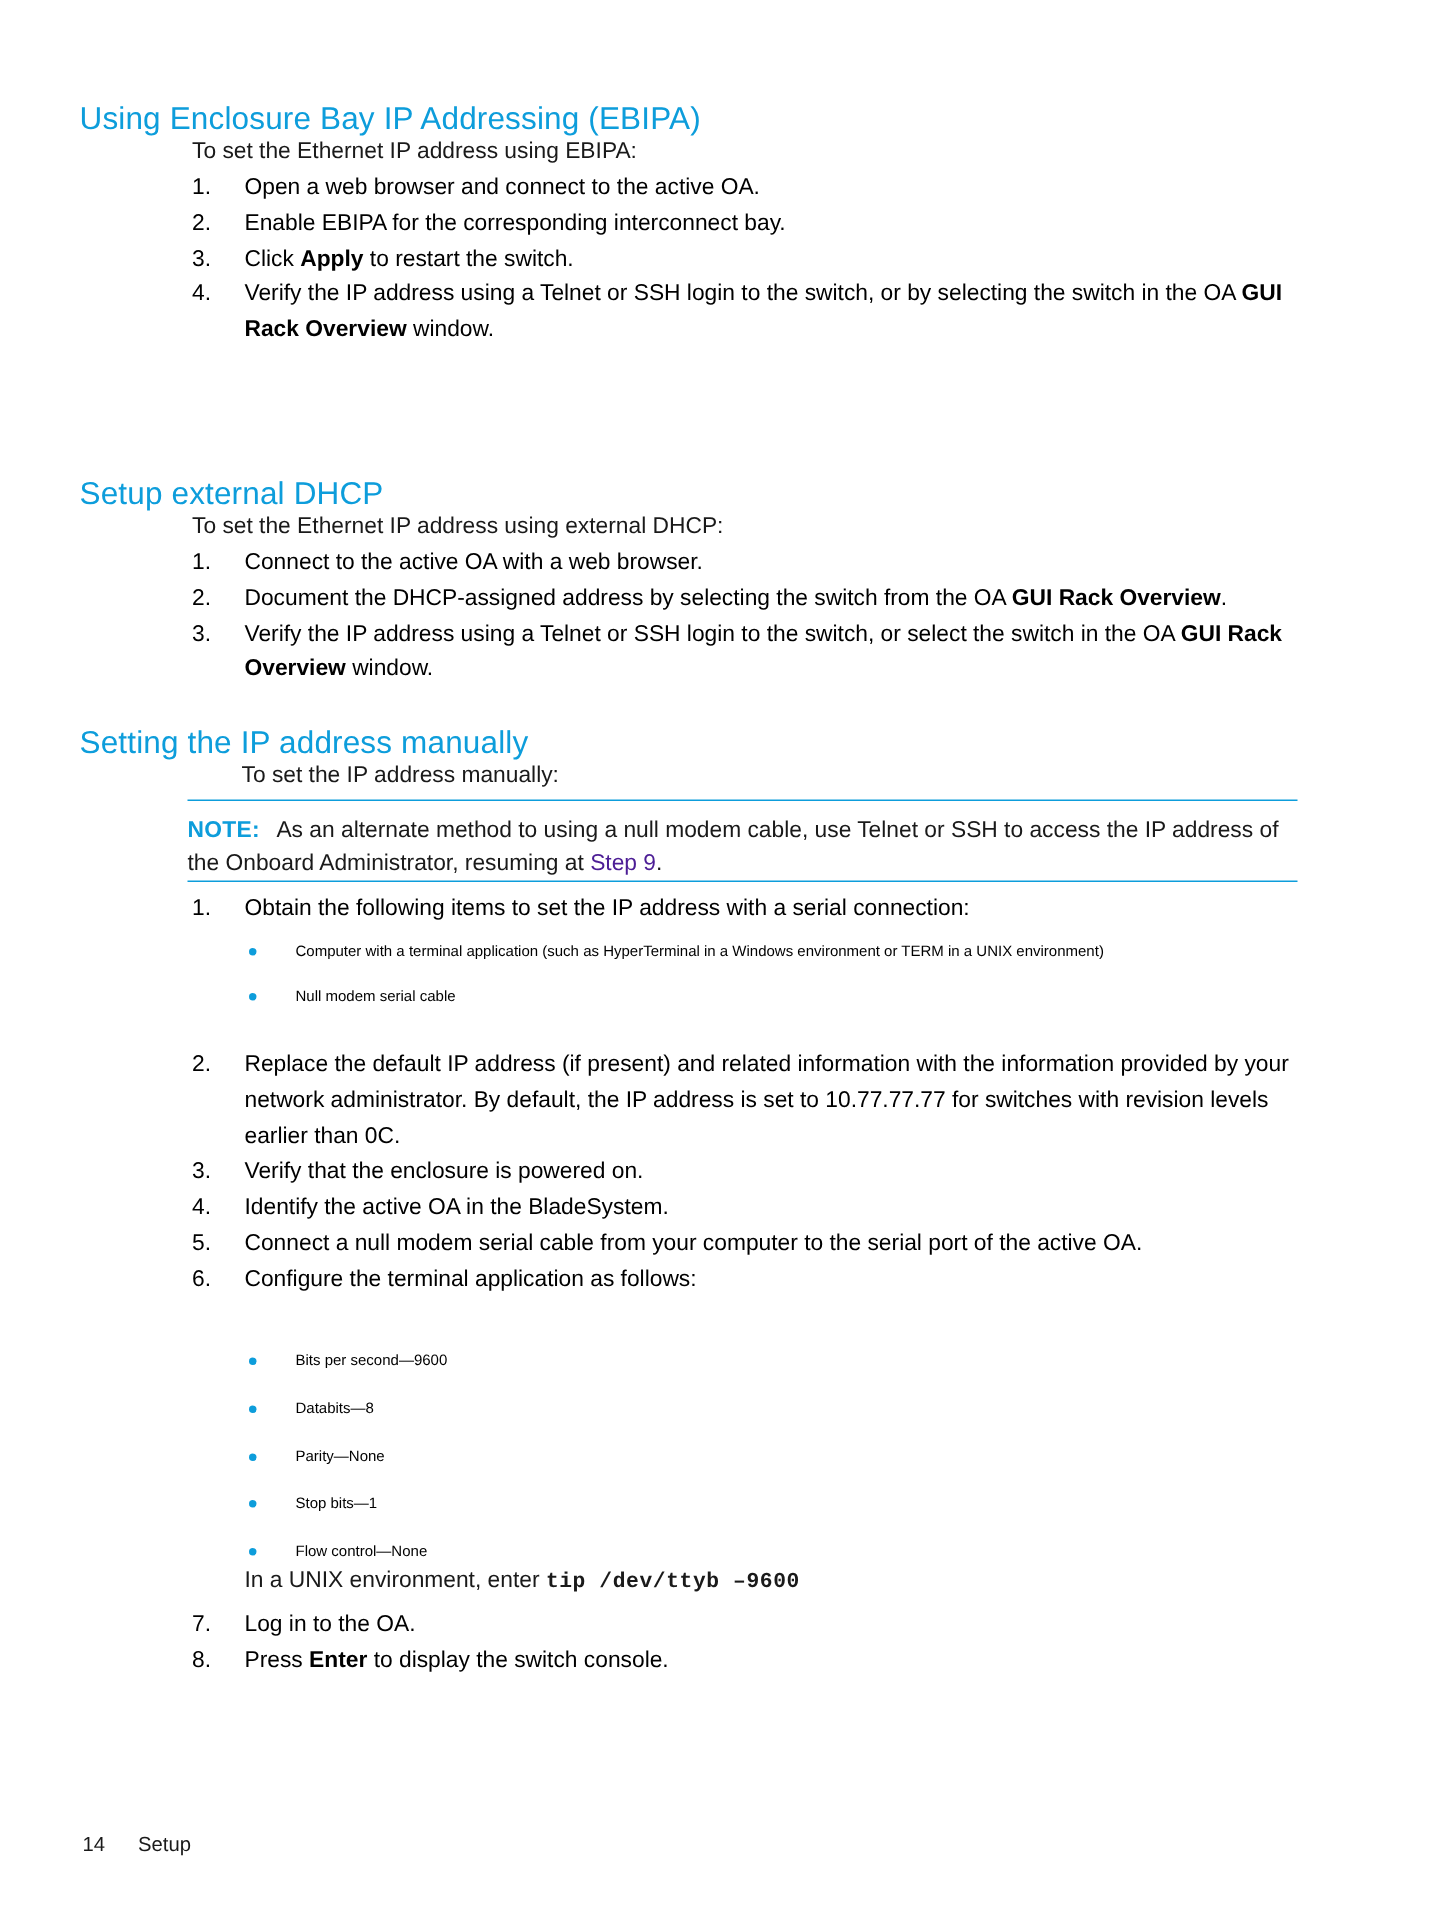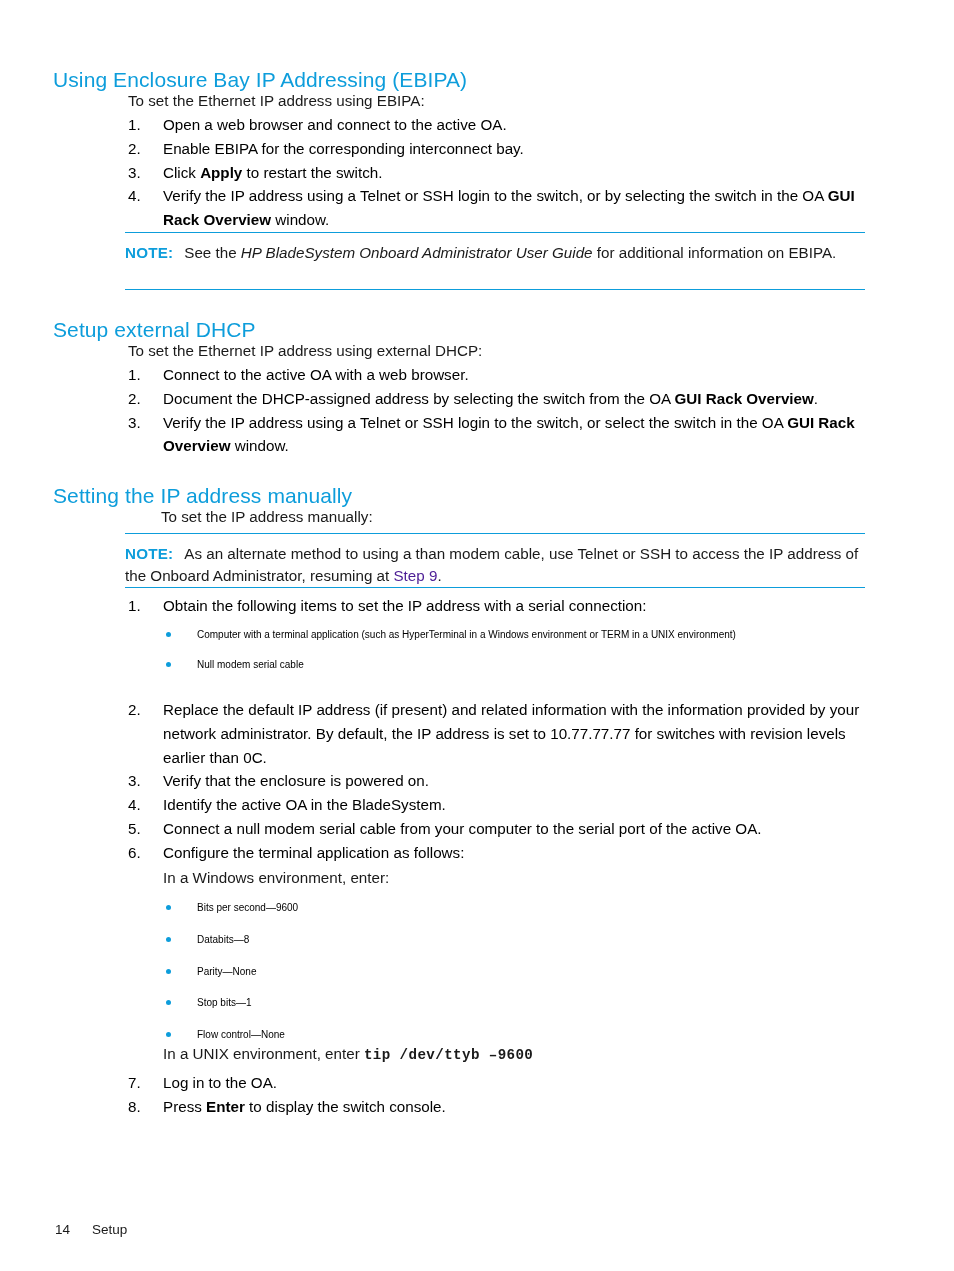--- a/index.html
+++ b/index.html
@@ -149,23 +149,20 @@
       <span class="onum">3.</span>
       <span class="otext"><span>Click </span><b>Apply</b><span> to restart the switch.</span></span>
     </div>
 
     <div class="oitem">
       <span class="onum">4.</span>
       <span class="otext"><span>Verify the IP address using a Telnet or SSH login to the switch, or by selecting the switch in the OA </span><b>GUI Rack Overview</b><span> window.</span></span>
     </div>
   </div>
 
-  <div class="note" style="left:125px; top:232px; width:740px; height:58px;">
-    <div class="note-body"><span class="note-label">NOTE:</span><span class="note-gap"></span><span>See the </span><i>HP BladeSystem Onboard Administrator User Guide</i><span> for additional information on EBIPA.</span></div>
-  </div>
 
   <h1 class="h1" style="top:304px;">Setup external DHCP</h1>
 
   <div class="body" style="left:128px; top:339px; width:760px;">To set the Ethernet IP address using external DHCP:</div>
 
   <div class="olist" style="left:128px; top:363px; width:748px;">
 
     <div class="oitem">
       <span class="onum">1.</span>
       <span class="otext"><span>Connect to the active OA with a web browser.</span></span>
@@ -180,21 +177,21 @@
       <span class="onum">3.</span>
       <span class="otext"><span>Verify the IP address using a Telnet or SSH login to the switch, or select the switch in the OA </span><b>GUI Rack Overview</b><span> window.</span></span>
     </div>
   </div>
 
   <h1 class="h1" style="top:470px;">Setting the IP address manually</h1>
 
   <div class="body" style="left:128px; top:505px; width:760px;margin-left:33px;">To set the IP address manually:</div>
 
   <div class="note" style="left:125px; top:533px; width:740px; height:55px;">
-    <div class="note-body"><span class="note-label">NOTE:</span><span class="note-gap"></span><span>As an alternate method to using a than modem cable, use Telnet or SSH to access the IP address of the Onboard Administrator, resuming at </span><a class="link" href="#" style="text-decoration:none;">Step 9</a><span>.</span></div>
+    <div class="note-body"><span class="note-label">NOTE:</span><span class="note-gap"></span><span>As an alternate method to using a null modem cable, use Telnet or SSH to access the IP address of the Onboard Administrator, resuming at </span><a class="link" href="#" style="text-decoration:none;">Step 9</a><span>.</span></div>
   </div>
 
   <div class="olist" style="left:128px; top:594px; width:748px;">
     <div class="oitem">
       <span class="onum">1.</span>
       <span class="otext"><span>Obtain the following items to set the IP address with a serial connection:</span></span>
     </div>
   </div>
 
   <div class="blist" style="left:165px; top:623px; width:710px;">
@@ -229,21 +226,20 @@
       <span class="onum">5.</span>
       <span class="otext"><span>Connect a null modem serial cable from your computer to the serial port of the active OA.</span></span>
     </div>
 
     <div class="oitem">
       <span class="onum">6.</span>
       <span class="otext"><span>Configure the terminal application as follows:</span></span>
     </div>
   </div>
 
-  <div class="body" style="left:163px; top:866px; width:700px;">In a Windows environment, enter:</div>
 
   <div class="blist" style="left:165px; top:896px; width:600px;">
     <div class="bitem" style="margin-bottom:8px;">
       <span class="bdot"></span>
       <span class="btext">Bits per second—9600</span>
     </div>
     <div class="bitem" style="margin-bottom:8px;">
       <span class="bdot"></span>
       <span class="btext">Databits—8</span>
     </div>

